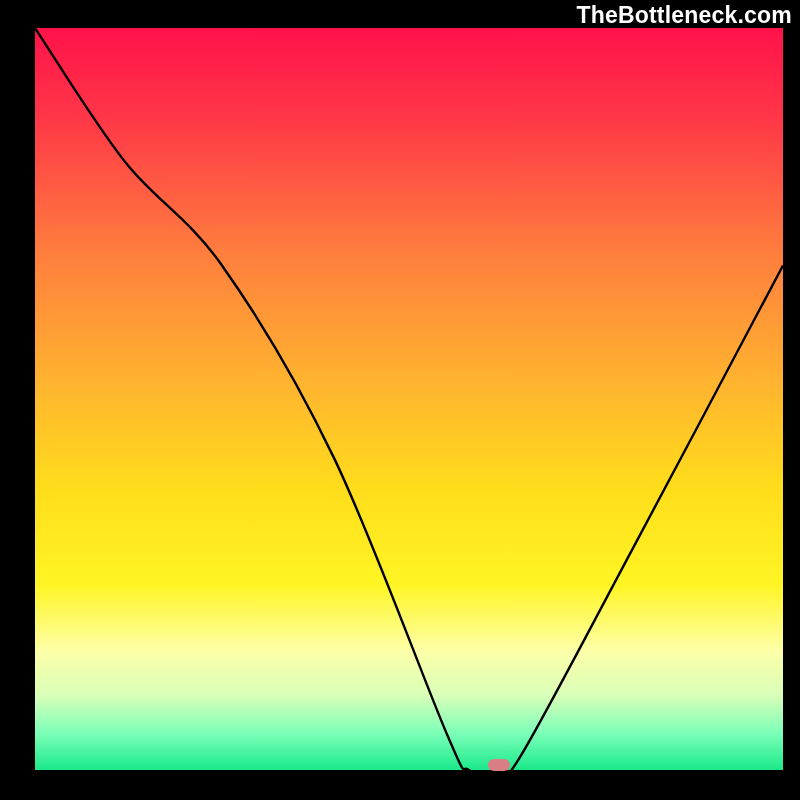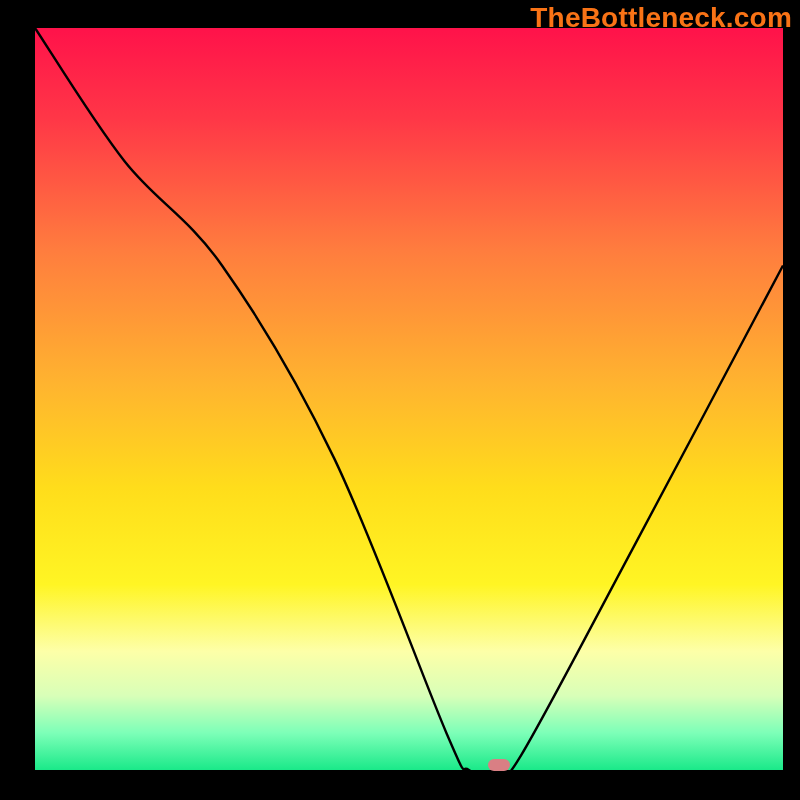--- a/index.html
+++ b/index.html
@@ -8,22 +8,22 @@
     width: 800px;
     height: 800px;
     background: #000;
     position: relative;
     font-family: Arial, sans-serif;
   }
   .watermark {
     position: absolute;
     top: 2px;
     right: 8px;
-    font-size: 28px;
-    color: #f97316;
+    font-size: 23px;
+    color: #ffffff;
     font-weight: bold;
     letter-spacing: 0.2px;
   }
   .plot-area {
     position: absolute;
     left: 35px;
     top: 28px;
     width: 748px;
     height: 742px;
   }

